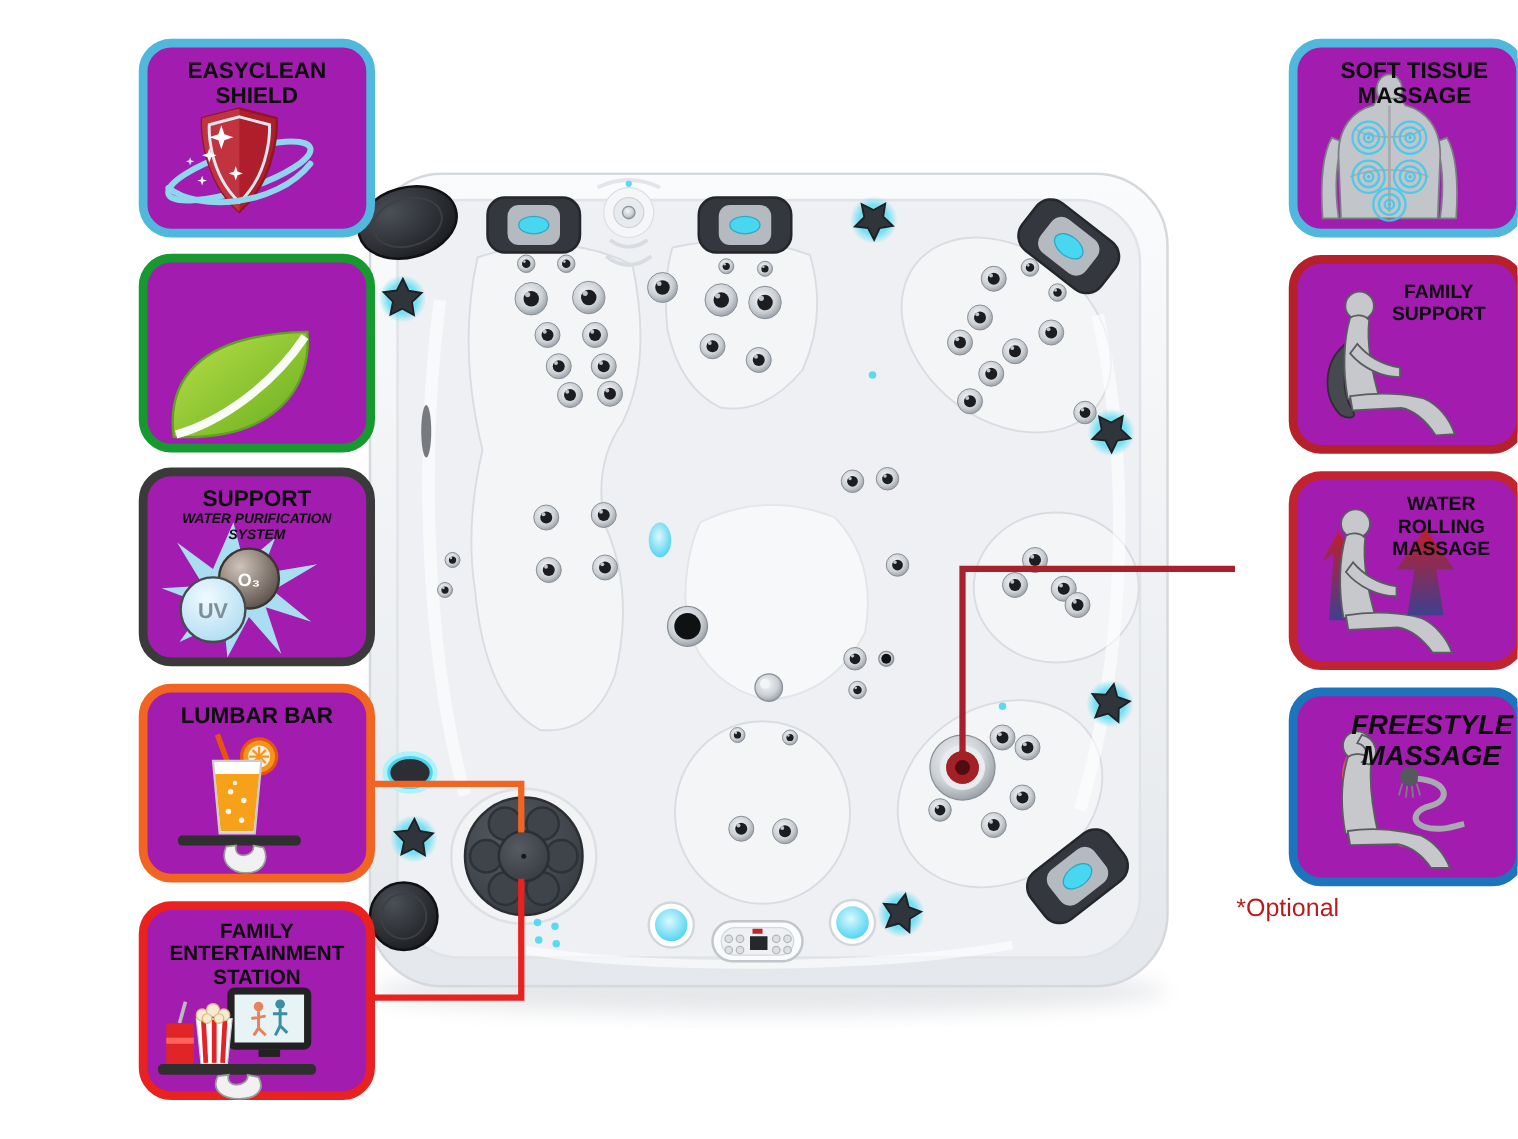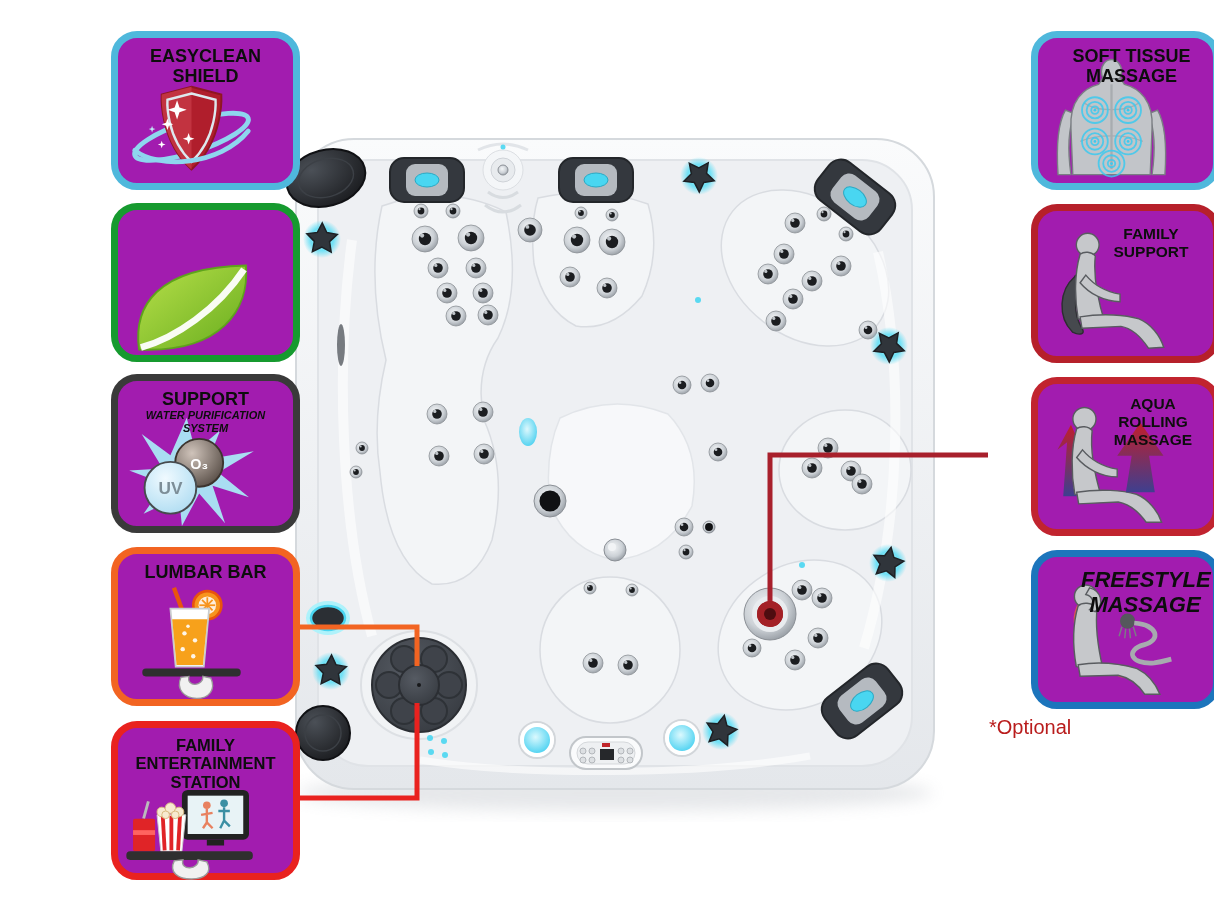--- a/index.html
+++ b/index.html
@@ -654,21 +654,21 @@
     <g fill="#c6c8cb" stroke="#595c60" stroke-width="1.5">
       <circle cx="46" cy="22" r="12"></circle>
       <path d="M38,32 C32,52 32,78 36,100 L64,104 C56,78 52,52 54,34 C50,29 42,29 38,32 Z"></path>
       <path d="M38,98 C62,94 86,96 100,100 C112,105 122,117 126,130 L110,131 C102,119 93,110 81,108 L40,110 Z"></path>
       <path d="M44,54 C54,66 68,72 80,74 L80,82 C64,82 48,74 38,62 Z"></path>
     </g>
   </svg>
 </div>
 
 <div class="badge" style="left: 988px; top: 377px; border-color: rgb(193, 36, 47);">
-  <div class="title-tr" style="top:11px;right:8px;width:104px;font-size:15.5px;line-height:1.15;">AQUA
+  <div class="title-tr" style="top:11px;right:8px;width:104px;font-size:15.5px;line-height:1.15;">WATER
 ROLLING
 MASSAGE</div>
   <svg class="icon" style="left:4px;top:8px;" width="135" height="135" viewBox="0 0 140 132">
     <defs>
       <linearGradient id="rollGrad" x1="0" y1="0" x2="0" y2="1">
         <stop offset="0" stop-color="#c01f2c"></stop>
           <stop offset="1" stop-color="#3f3f8f"></stop>
       </linearGradient>
     </defs>
     <path d="M22,104 L26,48 L16,56 L30,30 L42,56 L32,50 L36,104 Z" fill="url(#rollGrad)"></path>

